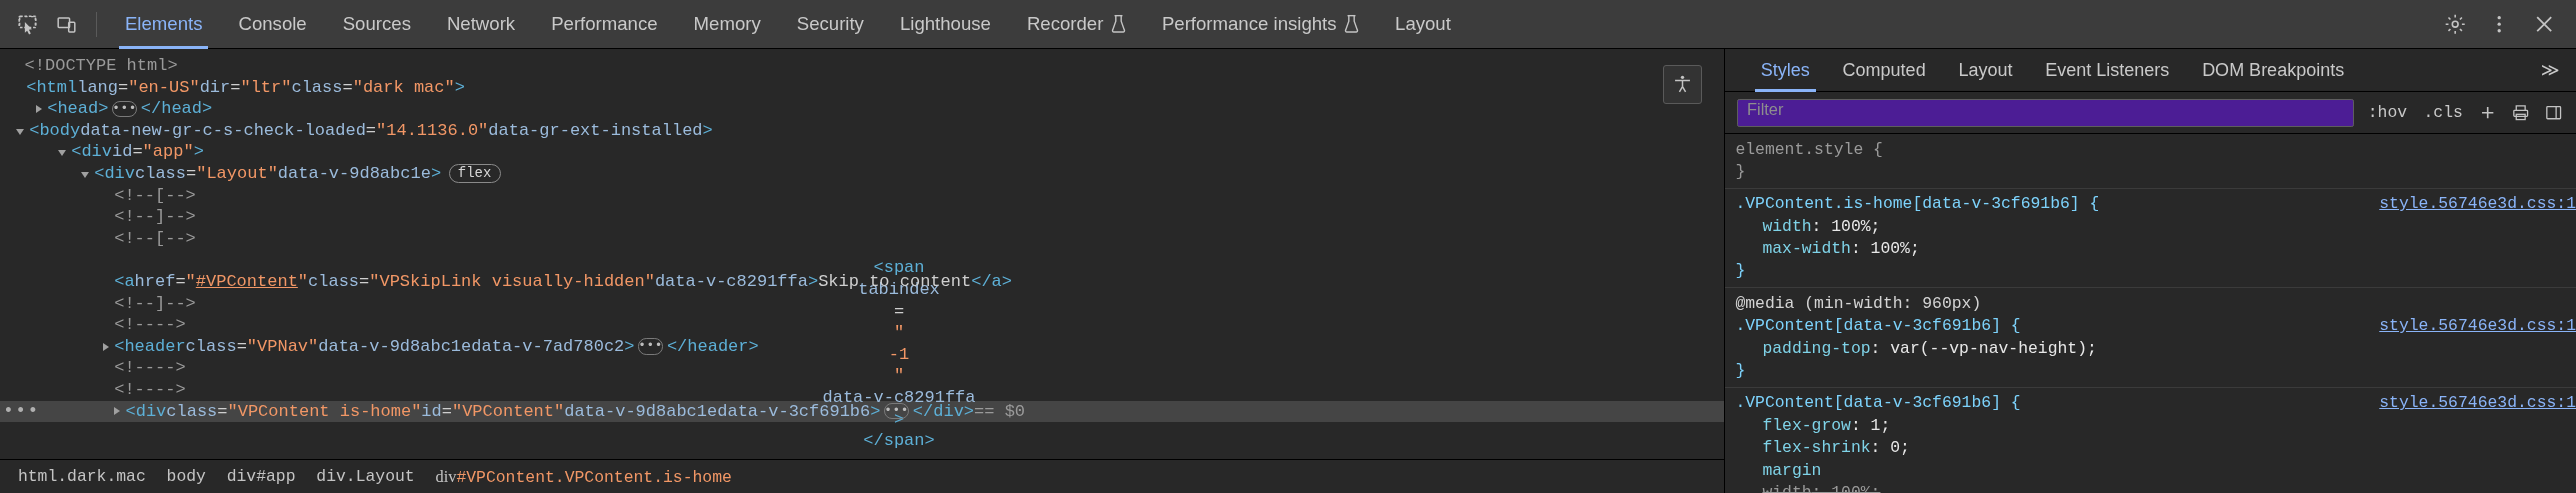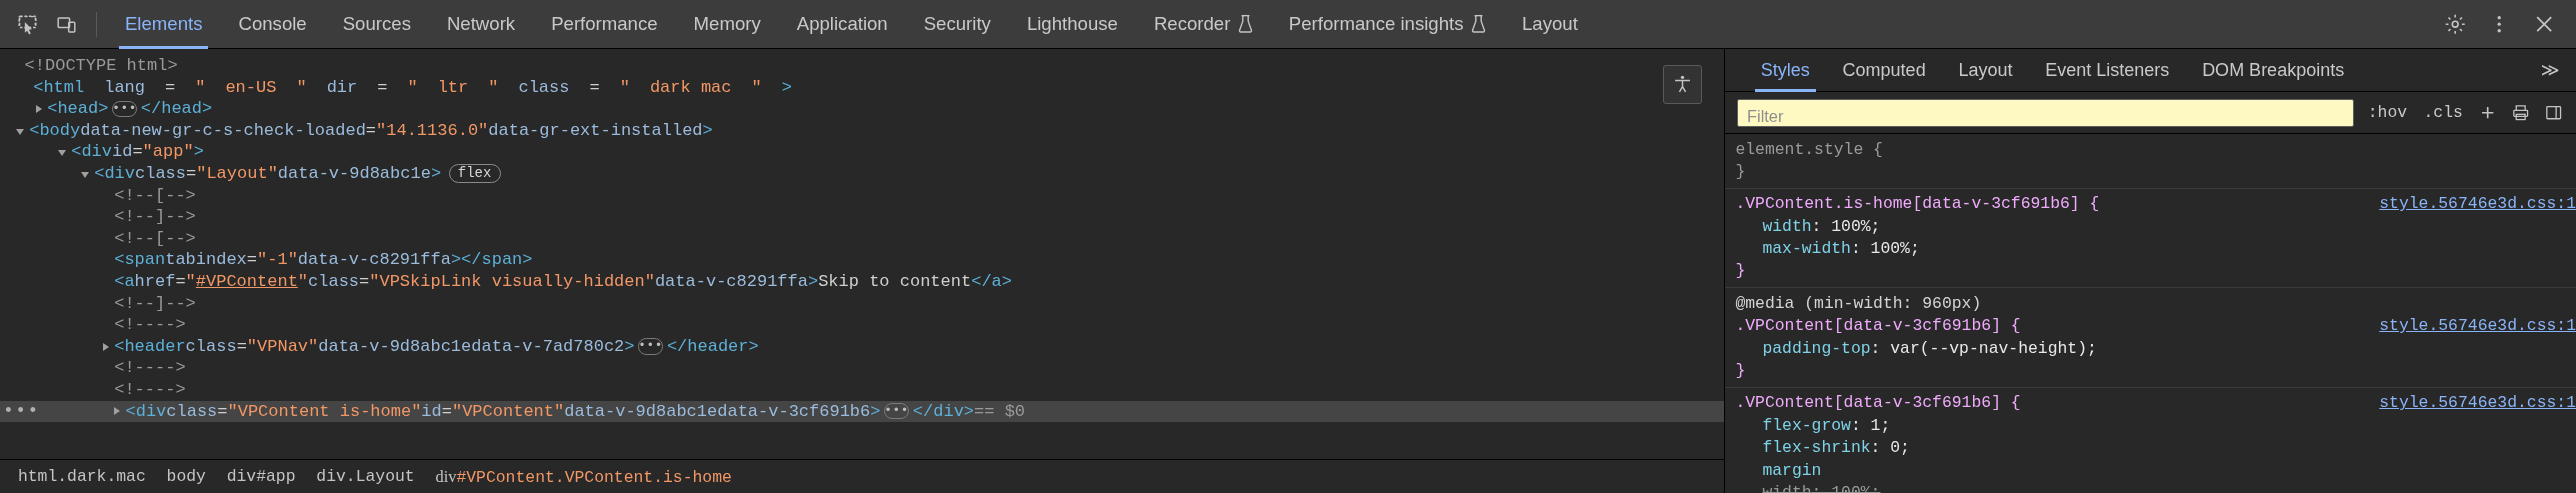--- a/index.html
+++ b/index.html
@@ -155,37 +155,37 @@
   }
   .st-more { margin-left: auto; padding: 0 16.4px; color: #c9c9c9; font-size: 18px; }
 
   .st-filterbar {
     height: 42px; min-height: 42px;
     display: flex; align-items: center; gap: 0;
     border-bottom: 0.7px solid #000; padding: 0 6px;
   }
   .filterbox {
     flex: 1; height: 28px; margin: 0 6px;
-    background: #fef9c3; border: 0.7px solid #5e5e5e;
-    border-radius: 2.2px; display: flex; align-items: flex-end;
+    background: #4c1d95; border: 0.7px solid #5e5e5e;
+    border-radius: 2.2px; display: flex; align-items: flex-start;
     padding: 0 9px; min-width: 0;
   }
   .filterbox span { color: #8e8e8e; font-size: 16.4px; }
   .fb-item { color: #c9c9c9; font-size: 16.4px; padding: 0 8.2px; white-space: nowrap; font-family: "Liberation Mono", monospace; }
   .fb-icon { width: 33px; height: 33px; display: flex; align-items: center; justify-content: center; }
 
   .rules {
     flex: 1; overflow: hidden;
     font-family: "Liberation Mono", monospace;
     font-size: 16.4px; line-height: 22.4px;
     color: #d4d4d4;
   }
   .rule { border-bottom: 0.7px solid #3b3b3b; padding: 4.5px 0 4.5px 10.4px; position: relative; }
   .r-line { white-space: nowrap; height: 22.4px; display: flex; align-items: center; }
-  .r-sel { color: #f0abfc; }
+  .r-sel { color: #7dd3fc; }
   .r-sel.dim { color: #9a9a9a; }
   .r-prop { color: #7fd3e8; padding-left: 27px; }
   .r-val { color: #e8e8e8; }
   .r-at { color: #d4d4d4; }
   .r-src {
     position: absolute; right: 0; top: 4.5px;
     color: #8ab4f8; text-decoration: underline;
     font-size: 16.4px; white-space: nowrap;
   }
   .r-strike { text-decoration: line-through; color: #9a9a9a; }
@@ -230,23 +230,20 @@
       <div class="tab">
         <span>Network</span>
       </div>
       <div class="tab">
         <span>Performance</span>
       </div>
       <div class="tab">
         <span>Memory</span>
       </div>
       <div class="tab">
-        <span>Application</span>
-      </div>
-      <div class="tab">
         <span>Security</span>
       </div>
       <div class="tab">
         <span>Lighthouse</span>
       </div>
       <div class="tab">
         <span>Recorder</span>
         <svg class="flask" viewBox="0 0 14 18" fill="none" stroke="#c4c4c4" stroke-width="1.3">
           <path d="M4.5 1.5v5.2L1.5 15a1.2 1.2 0 0 0 1.1 1.7h8.8A1.2 1.2 0 0 0 12.5 15L9.5 6.7V1.5"></path>
           <path d="M3.3 1.5h7.4"></path>
@@ -286,21 +283,21 @@
   </div>
 
   <div class="main">
 
     <div class="dompane">
       <div class="tree" id="tree">
           <div class="node" style="padding-left: 13.4px;">
             <span class="tw hide"></span>
             <span class="c-dt">&lt;!DOCTYPE html&gt;</span>
           </div>
-          <div class="node" style="padding-left: 2px; gap: 20px;">
+          <div class="node" style="padding-left: 15px;">
             <span class="tw hide"></span>
             <span class="c-tag">&lt;html</span> 
             <span class="c-attr">lang</span>
             <span class="c-eq">=</span>
             <span class="c-val">"</span>
             <span class="c-val">en-US</span>
             <span class="c-val">"</span> 
             <span class="c-attr">dir</span>
             <span class="c-eq">=</span>
             <span class="c-val">"</span>
@@ -357,21 +354,21 @@
             <span class="c-cmt">&lt;!--[--&gt;</span>
           </div>
           <div class="node" style="padding-left: 103px;">
             <span class="tw hide"></span>
             <span class="c-cmt">&lt;!--]--&gt;</span>
           </div>
           <div class="node" style="padding-left: 103px;">
             <span class="tw hide"></span>
             <span class="c-cmt">&lt;!--[--&gt;</span>
           </div>
-          <div class="node" style="padding-left: 103px;">
+          <div class="node" style="padding-left: 74px; flex-direction: column;">
             <span class="tw hide"></span>
             <span class="c-tag">&lt;span</span> 
             <span class="c-attr">tabindex</span>
             <span class="c-eq">=</span>
             <span class="c-val">"</span>
             <span class="c-val">-1</span>
             <span class="c-val">"</span> 
             <span class="c-attr">data-v-c8291ffa</span>
             <span class="c-tag">&gt;</span>
             <span class="c-txt"></span>

